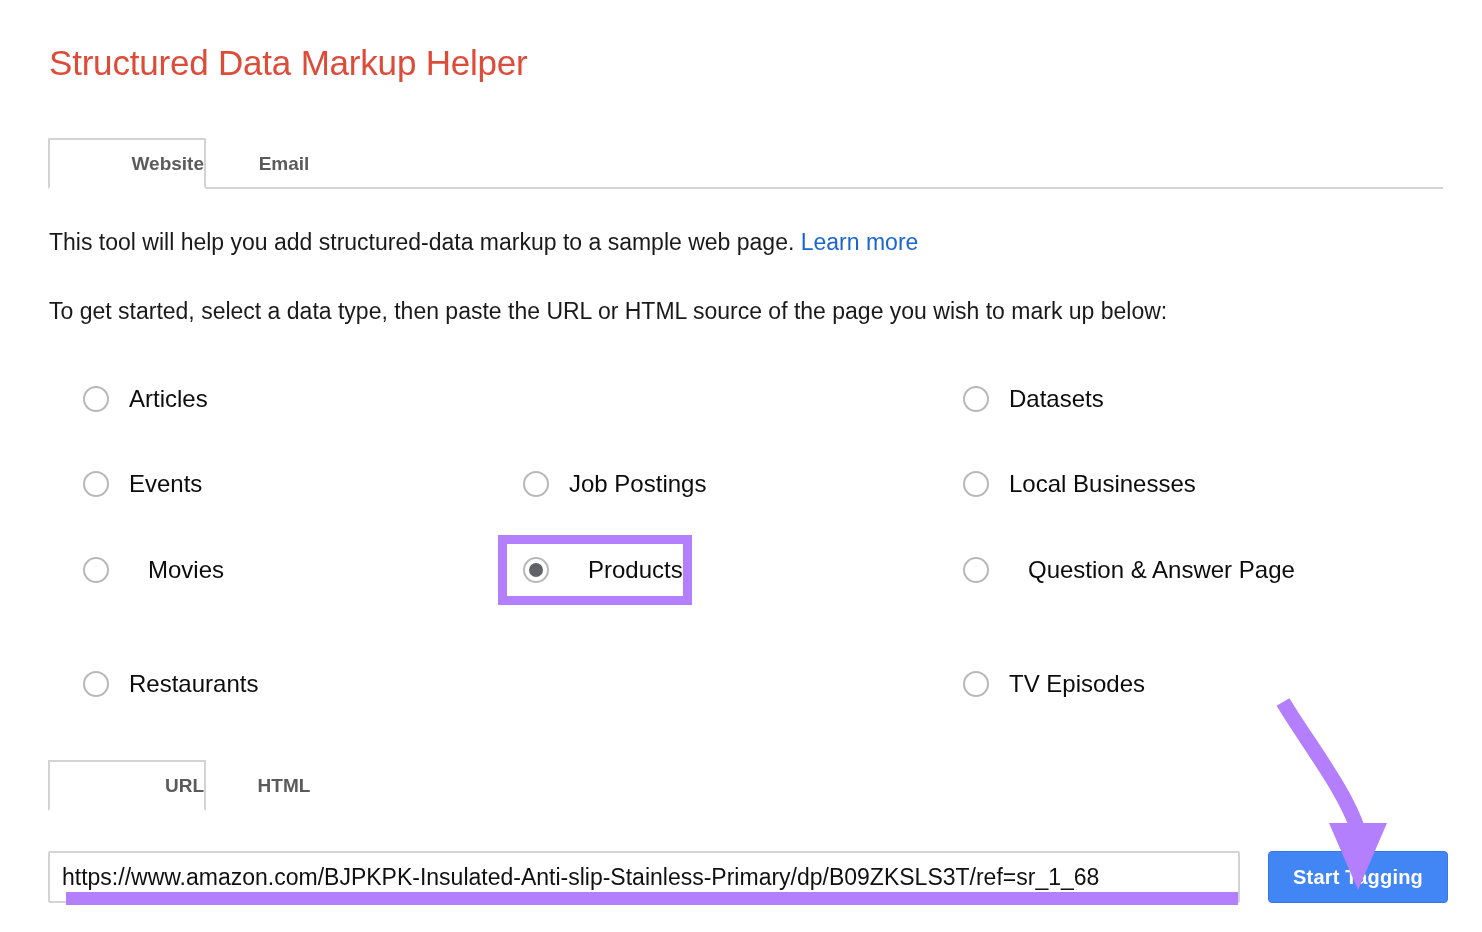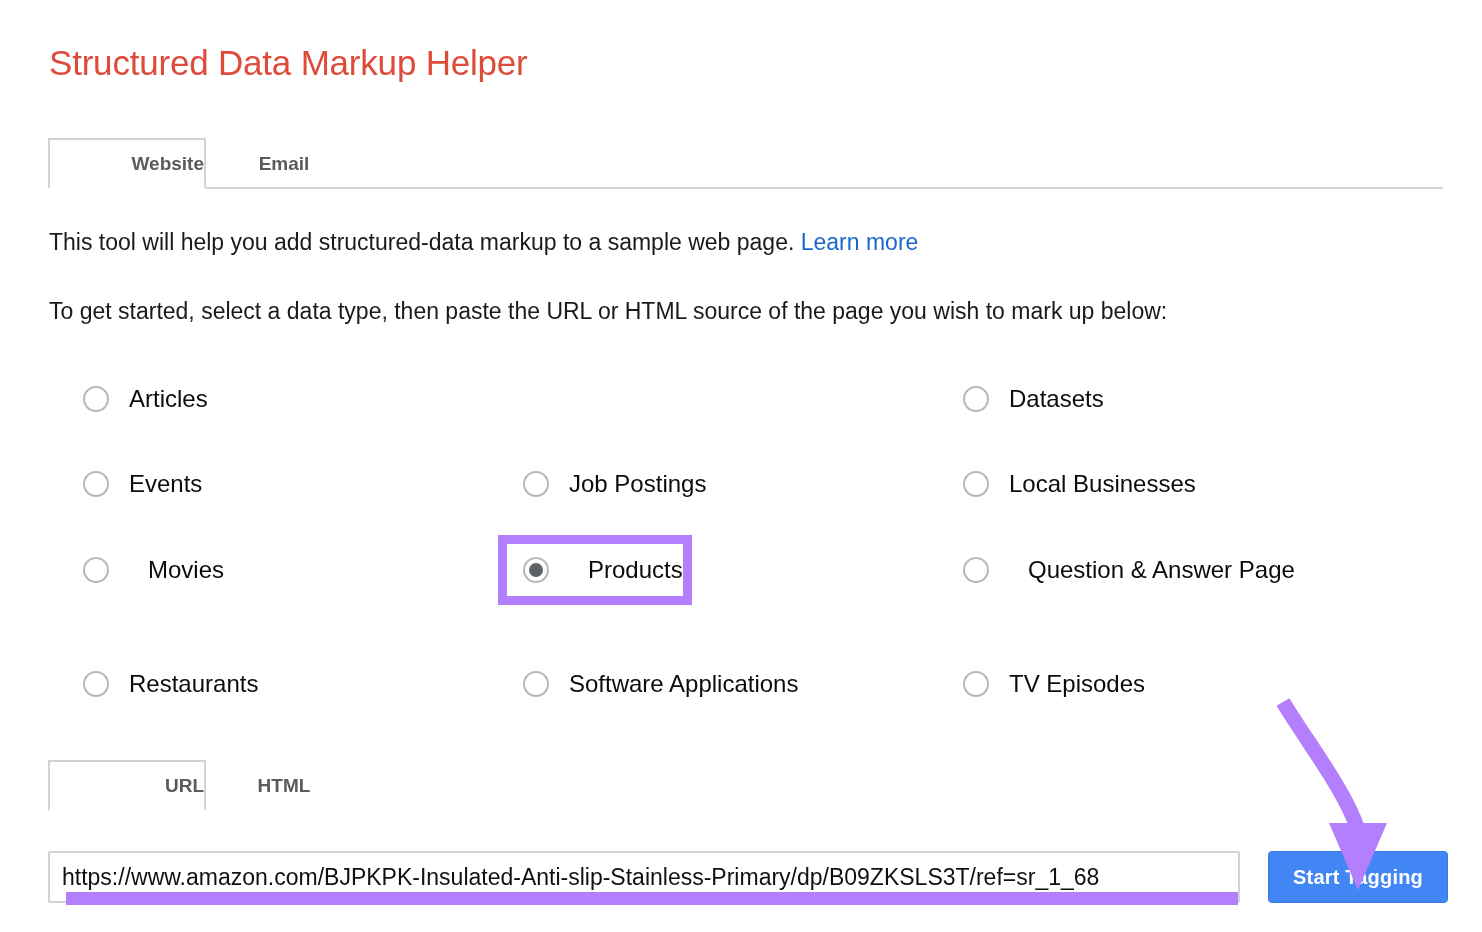--- a/index.html
+++ b/index.html
@@ -226,24 +226,20 @@
   </div>
 
   <div class="radio-item col2 row2">
     <span class="radio-circle"></span>
     <span class="radio-label">Job Postings</span>
   </div>
   <div class="radio-item col2 row3">
     <span class="radio-circle checked"></span>
     <span class="radio-label">Products</span>
   </div>
-  <div class="radio-item col2 row4">
-    <span class="radio-circle"></span>
-    <span class="radio-label">Software Applications</span>
-  </div>
 
   <div class="radio-item col3 row1">
     <span class="radio-circle"></span>
     <span class="radio-label">Datasets</span>
   </div>
   <div class="radio-item col3 row2">
     <span class="radio-circle"></span>
     <span class="radio-label">Local Businesses</span>
   </div>
   <div class="radio-item col3 row3">

